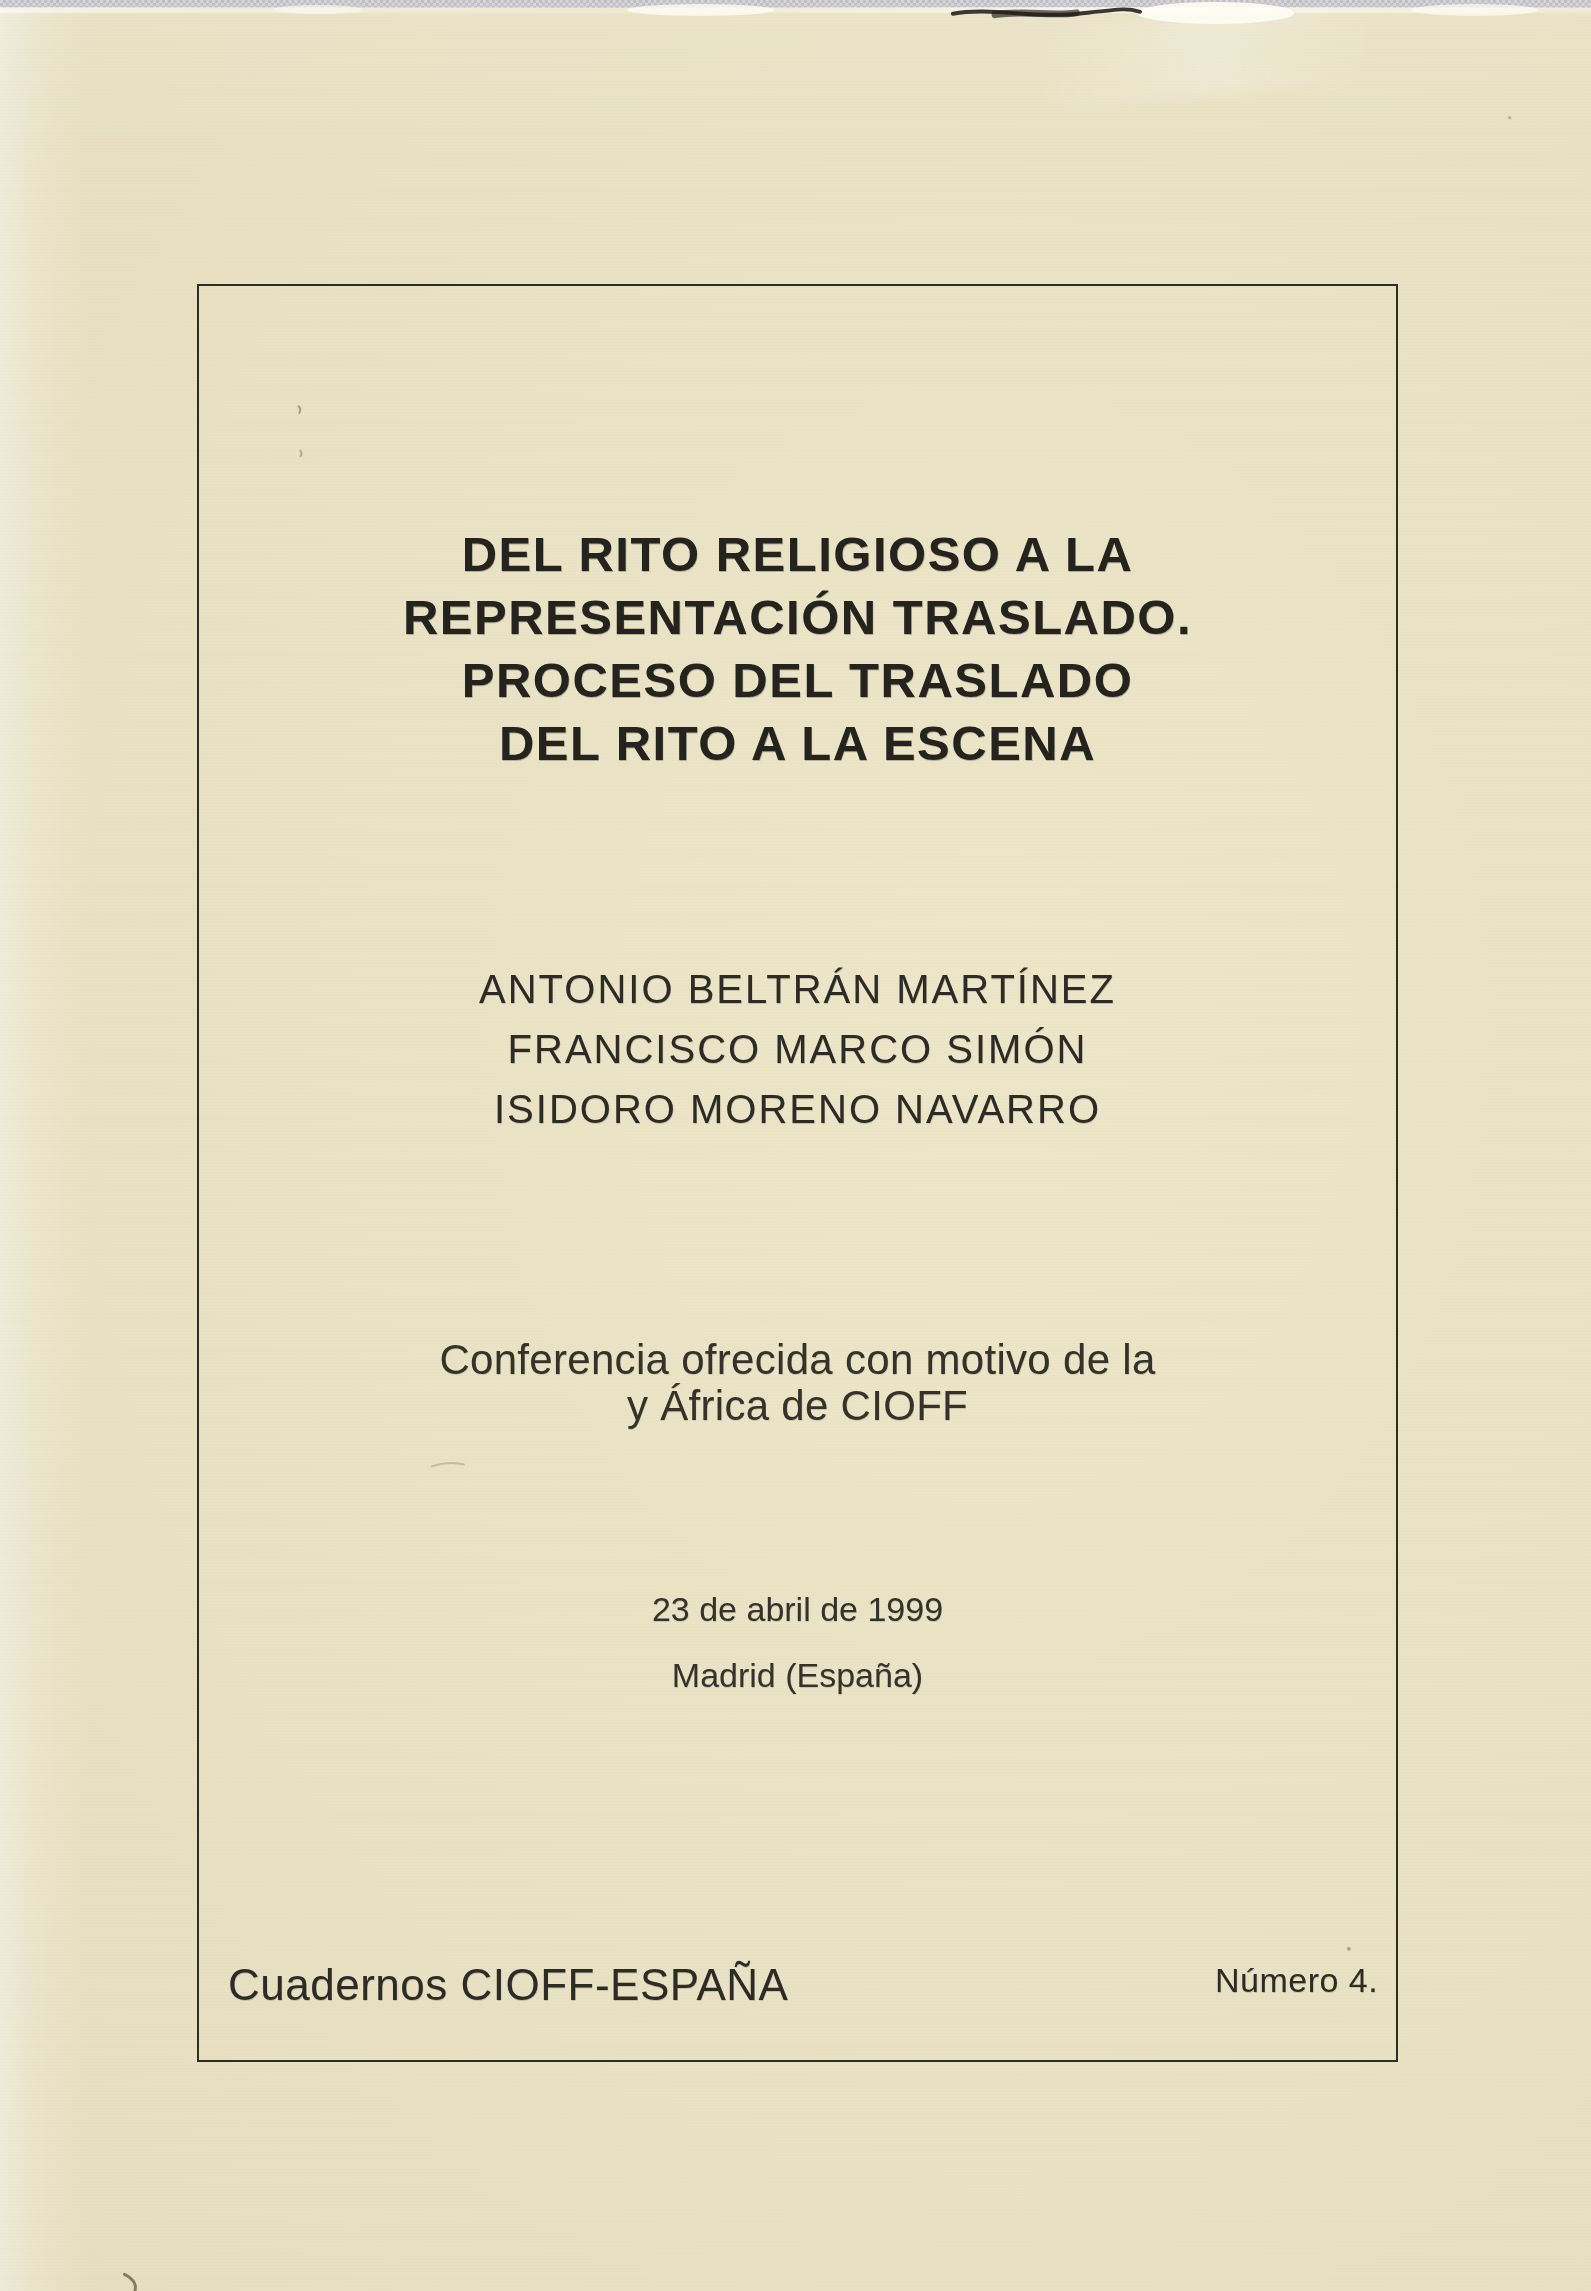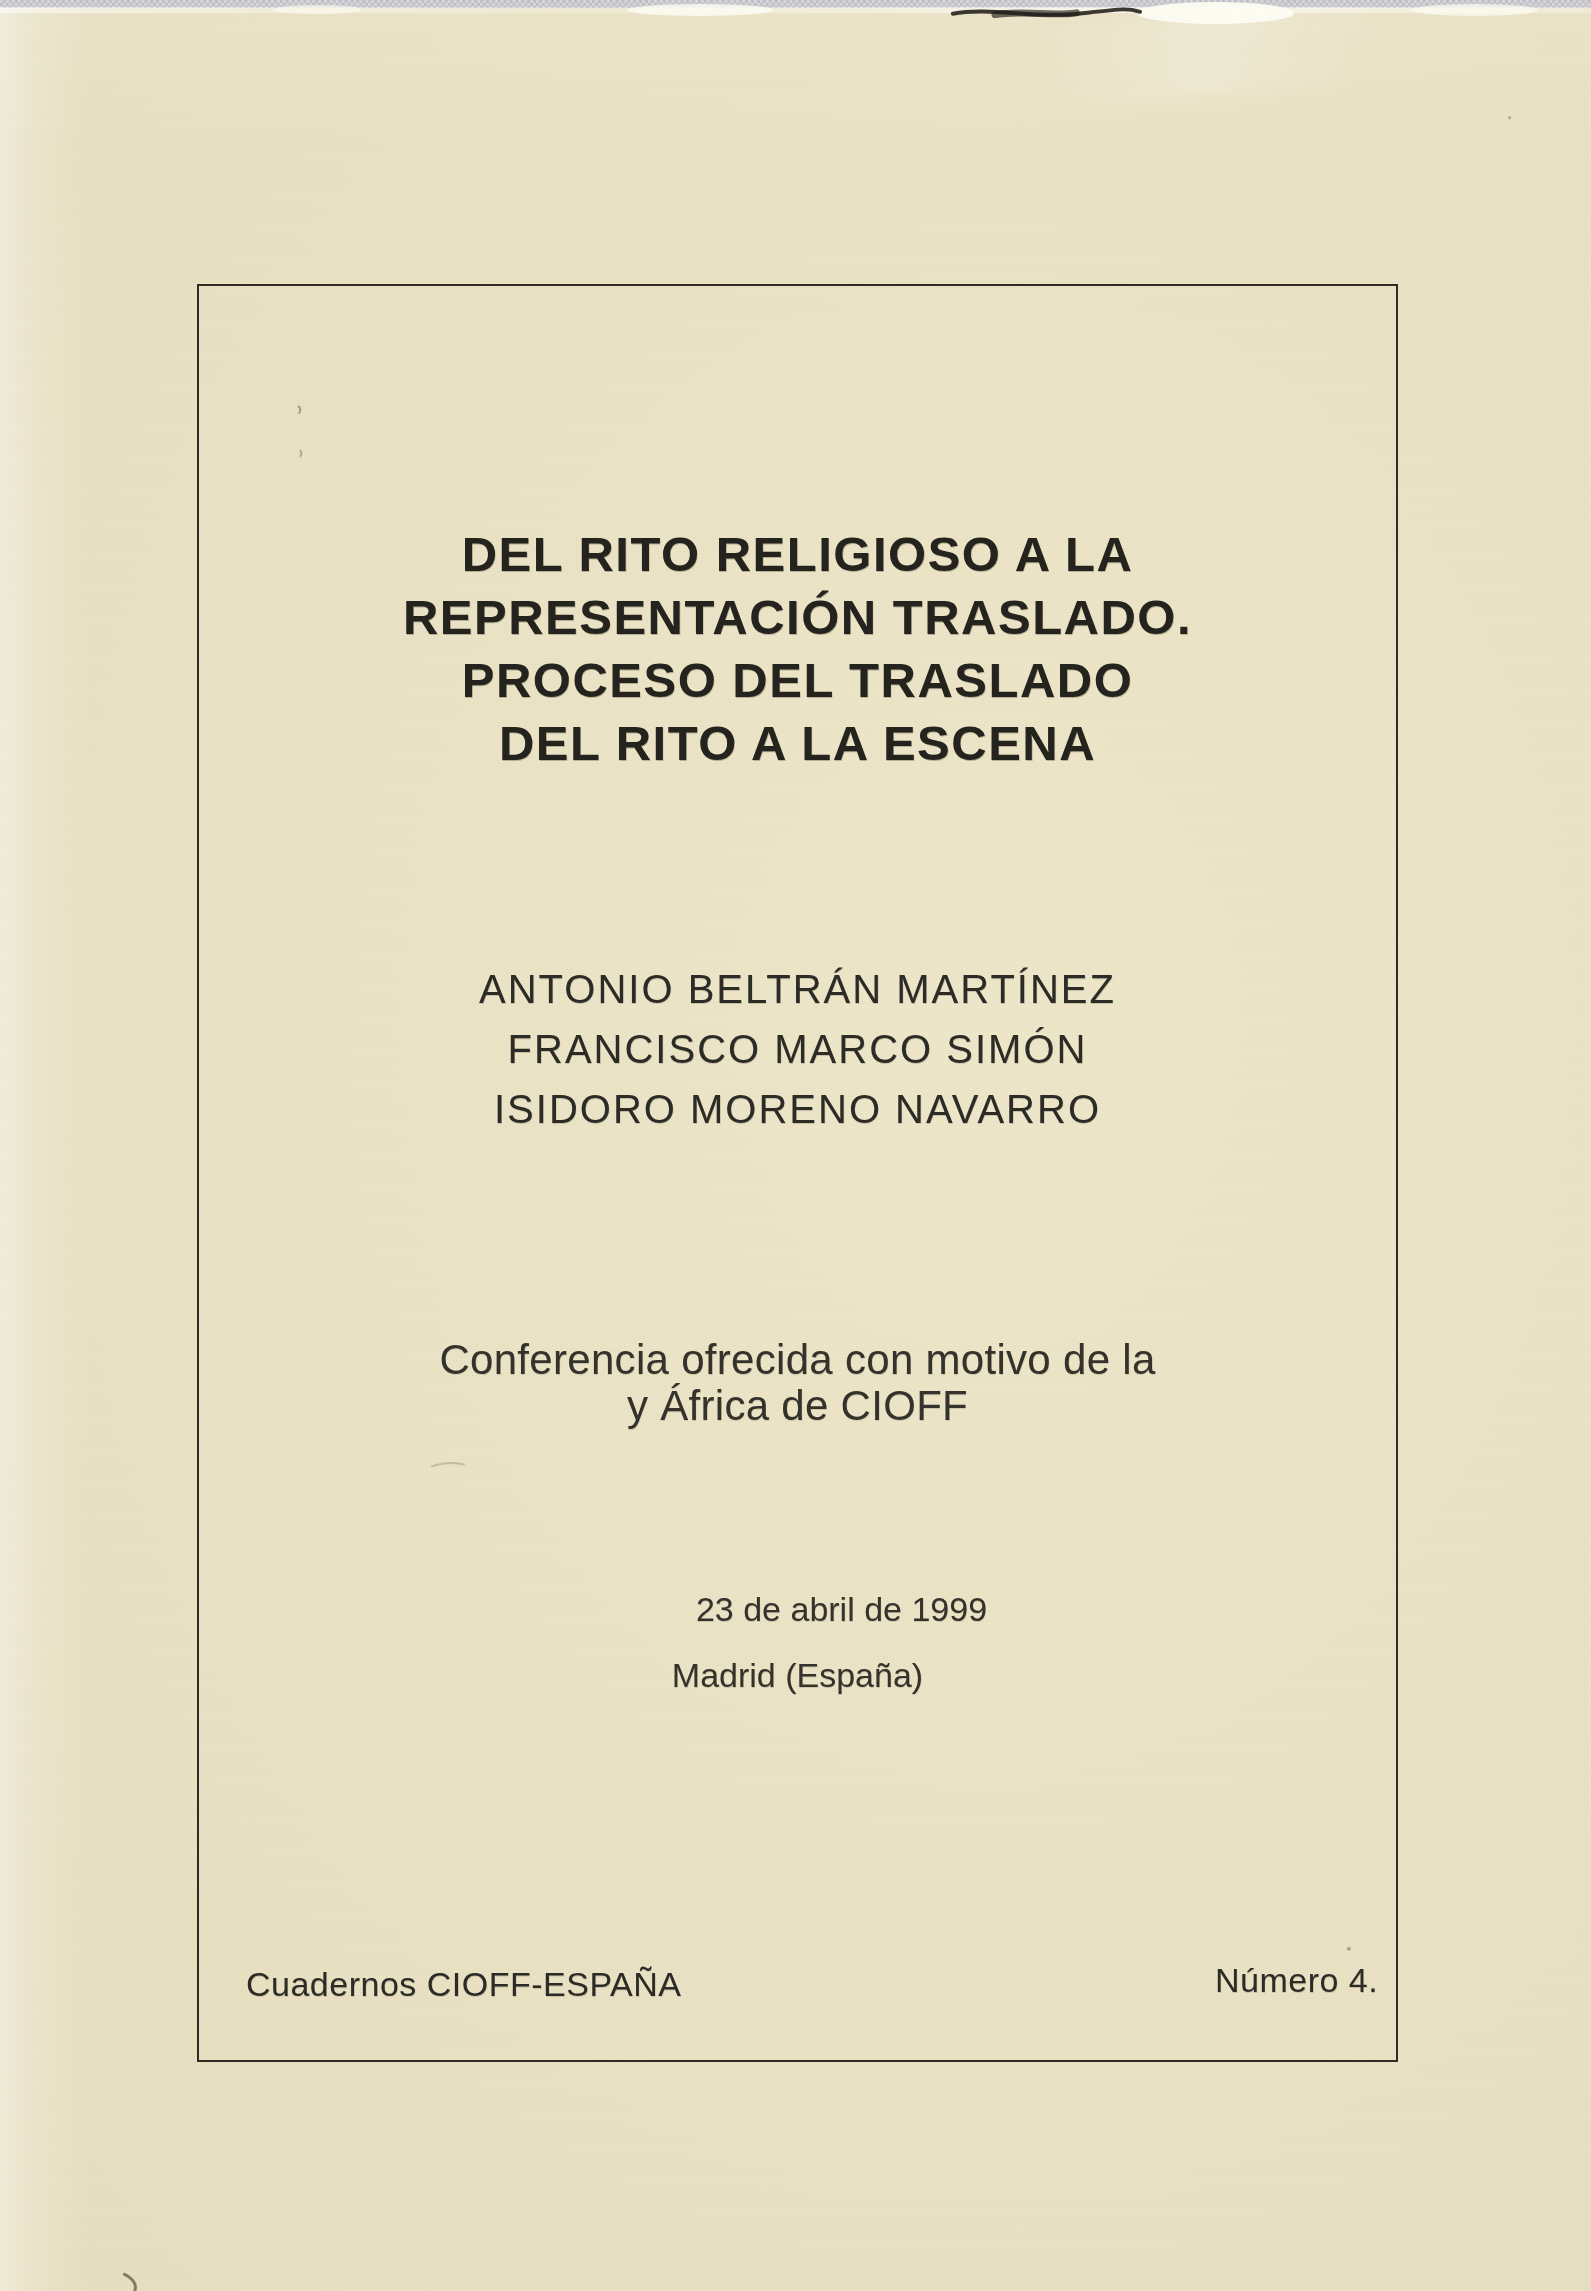--- a/index.html
+++ b/index.html
@@ -80,26 +80,26 @@
     color:#2c2b26;
     text-shadow:0.4px 0.7px 0 rgba(70,65,50,.22);
   }
   .event-block{
     top:1337px;
     font-size:42px;line-height:46px;letter-spacing:0.3px;
     color:var(--ink-soft);
     text-shadow:0.4px 0.6px 0 rgba(70,65,50,.18);
   }
   .date-line{top:1588px;font-size:34px;line-height:43px;color:var(--ink-soft);
-    text-shadow:0.4px 0.6px 0 rgba(70,65,50,.18);margin-left:44px;}
+    text-shadow:0.4px 0.6px 0 rgba(70,65,50,.18);}
   .place-line{top:1654px;font-size:34px;line-height:43px;color:var(--ink-soft);
     text-shadow:0.4px 0.6px 0 rgba(70,65,50,.18);}
   .series-title{
-    position:absolute;left:246px;top:1963px;
-    font-size:34px;line-height:43px;letter-spacing:0.5px;color:#2c2b26;
+    position:absolute;left:228px;top:1963px;
+    font-size:44px;line-height:43px;letter-spacing:0.5px;color:#2c2b26;
     text-shadow:0.4px 0.6px 0 rgba(70,65,50,.2);
   }
   .issue-number{
     position:absolute;left:1215px;top:1959px;
     font-size:34px;line-height:43px;letter-spacing:0.5px;color:#2c2b26;
     text-shadow:0.4px 0.6px 0 rgba(70,65,50,.2);
     text-align:right;
   }
 </style>
 </head>

